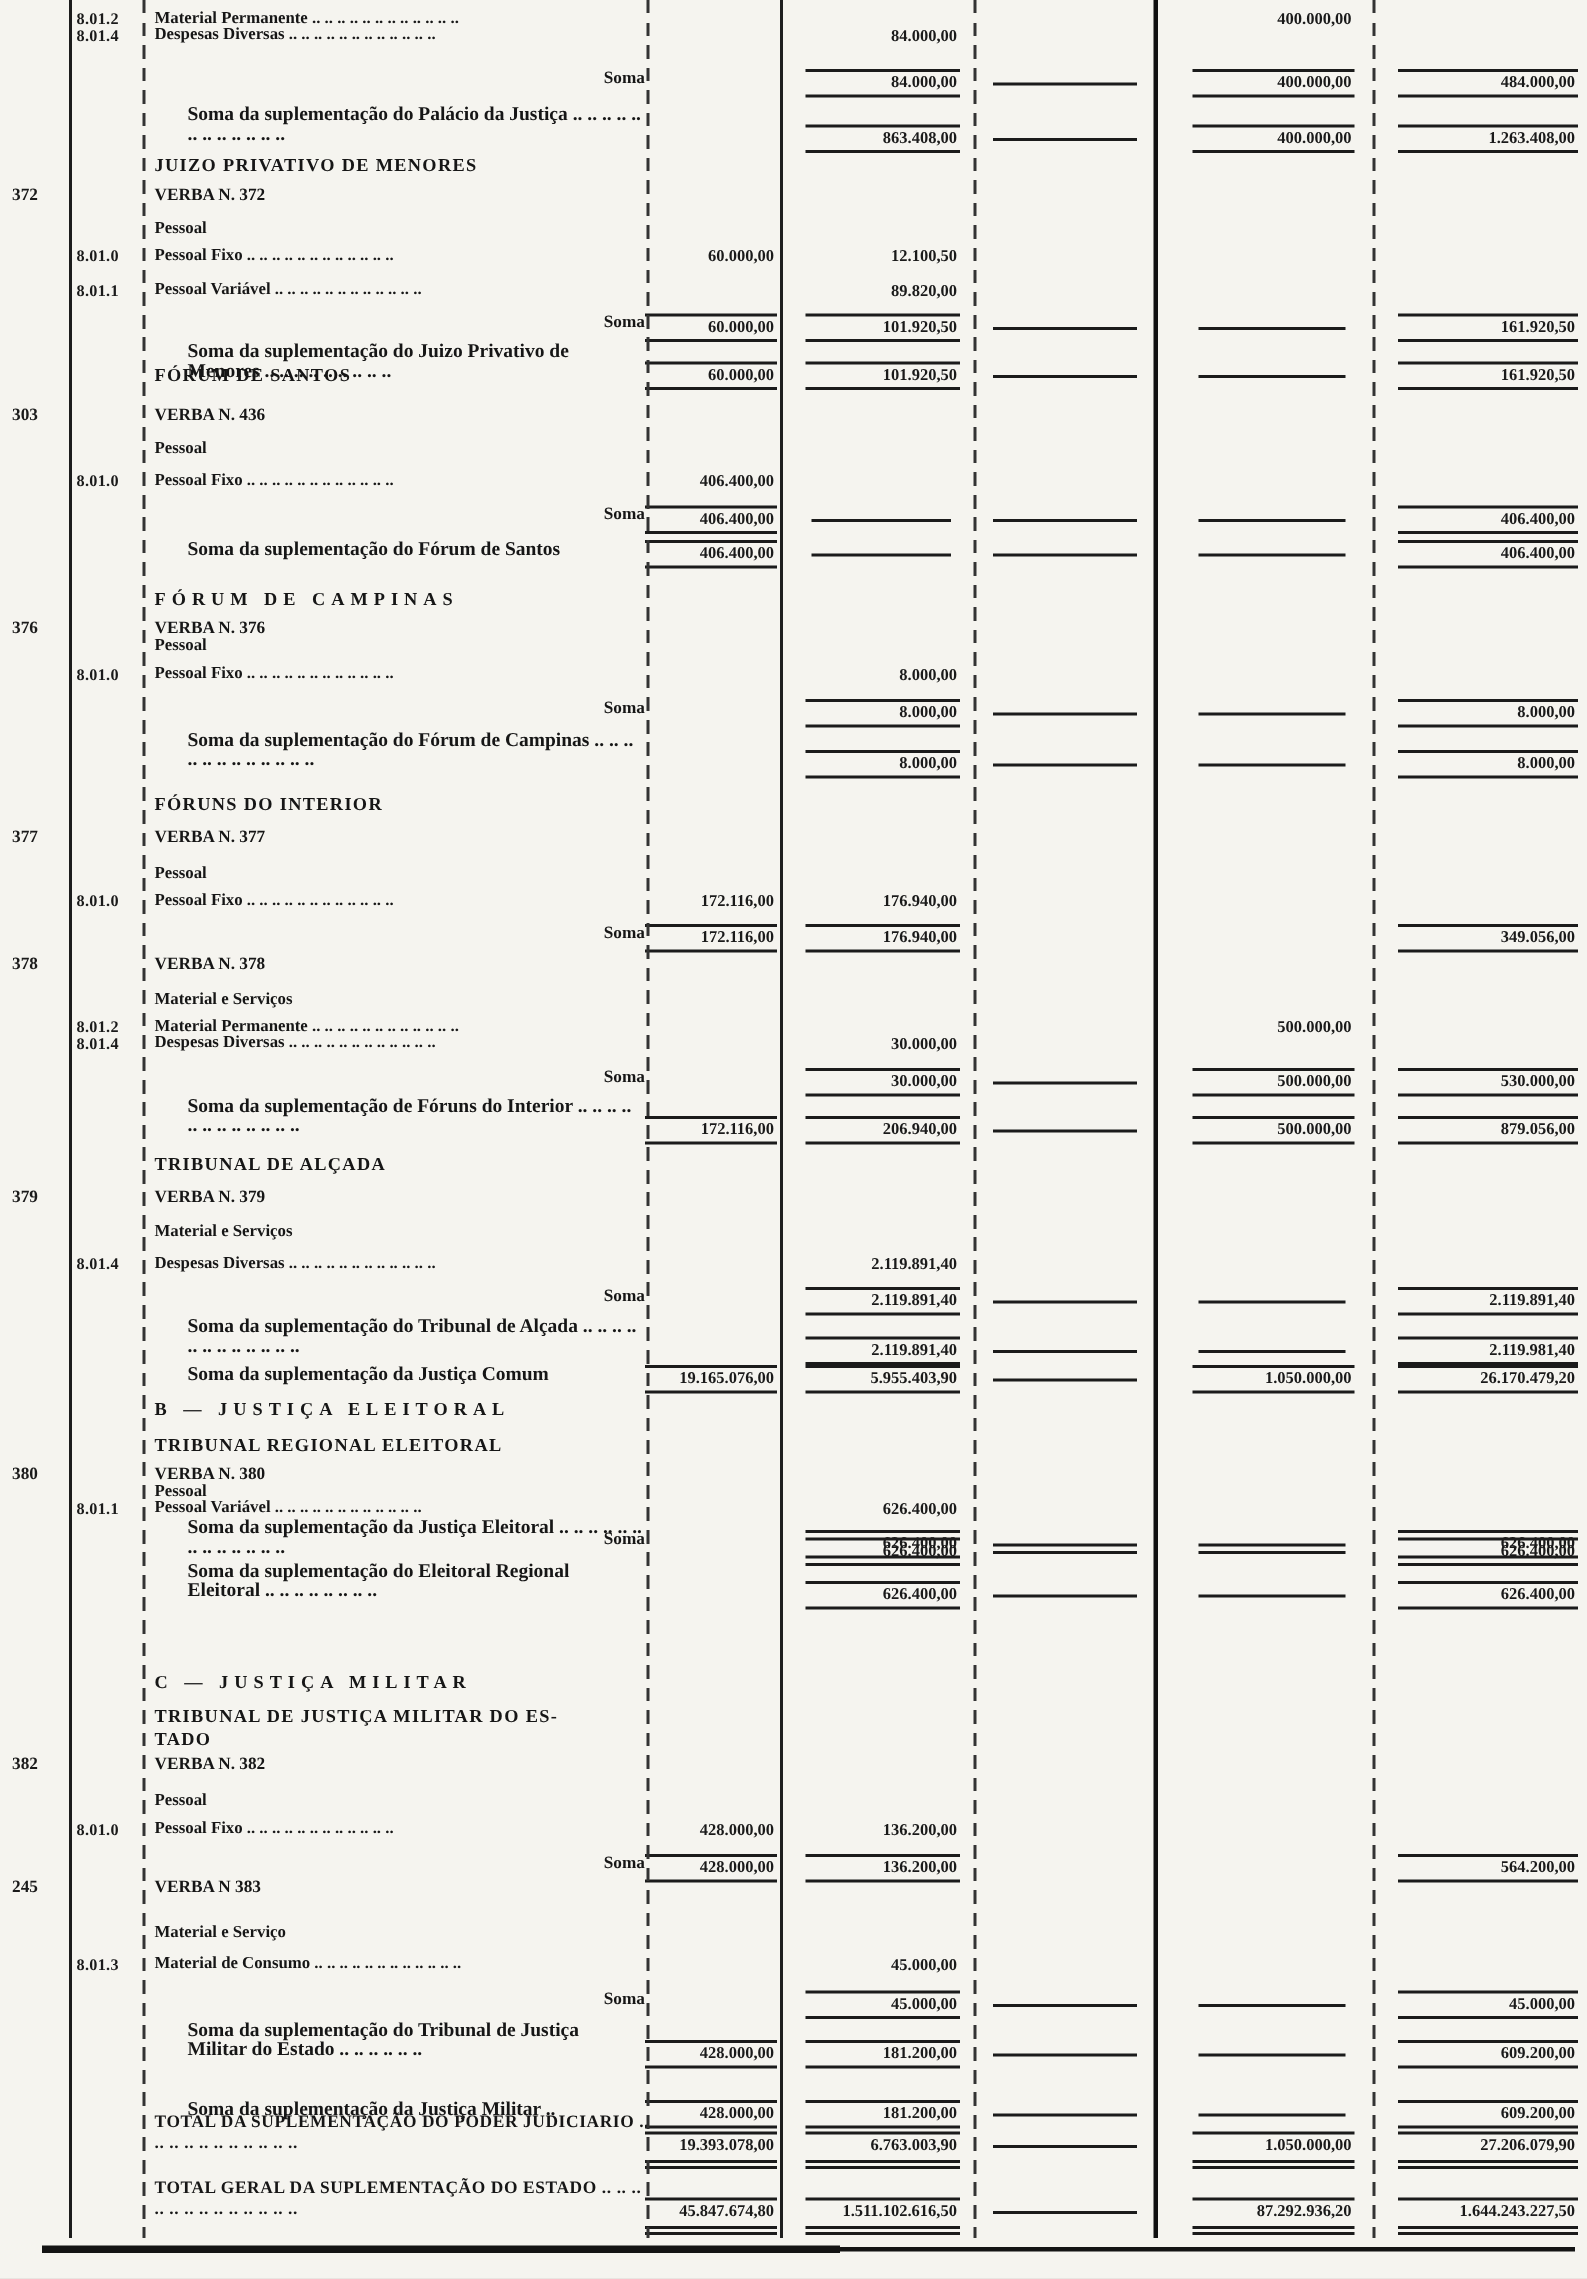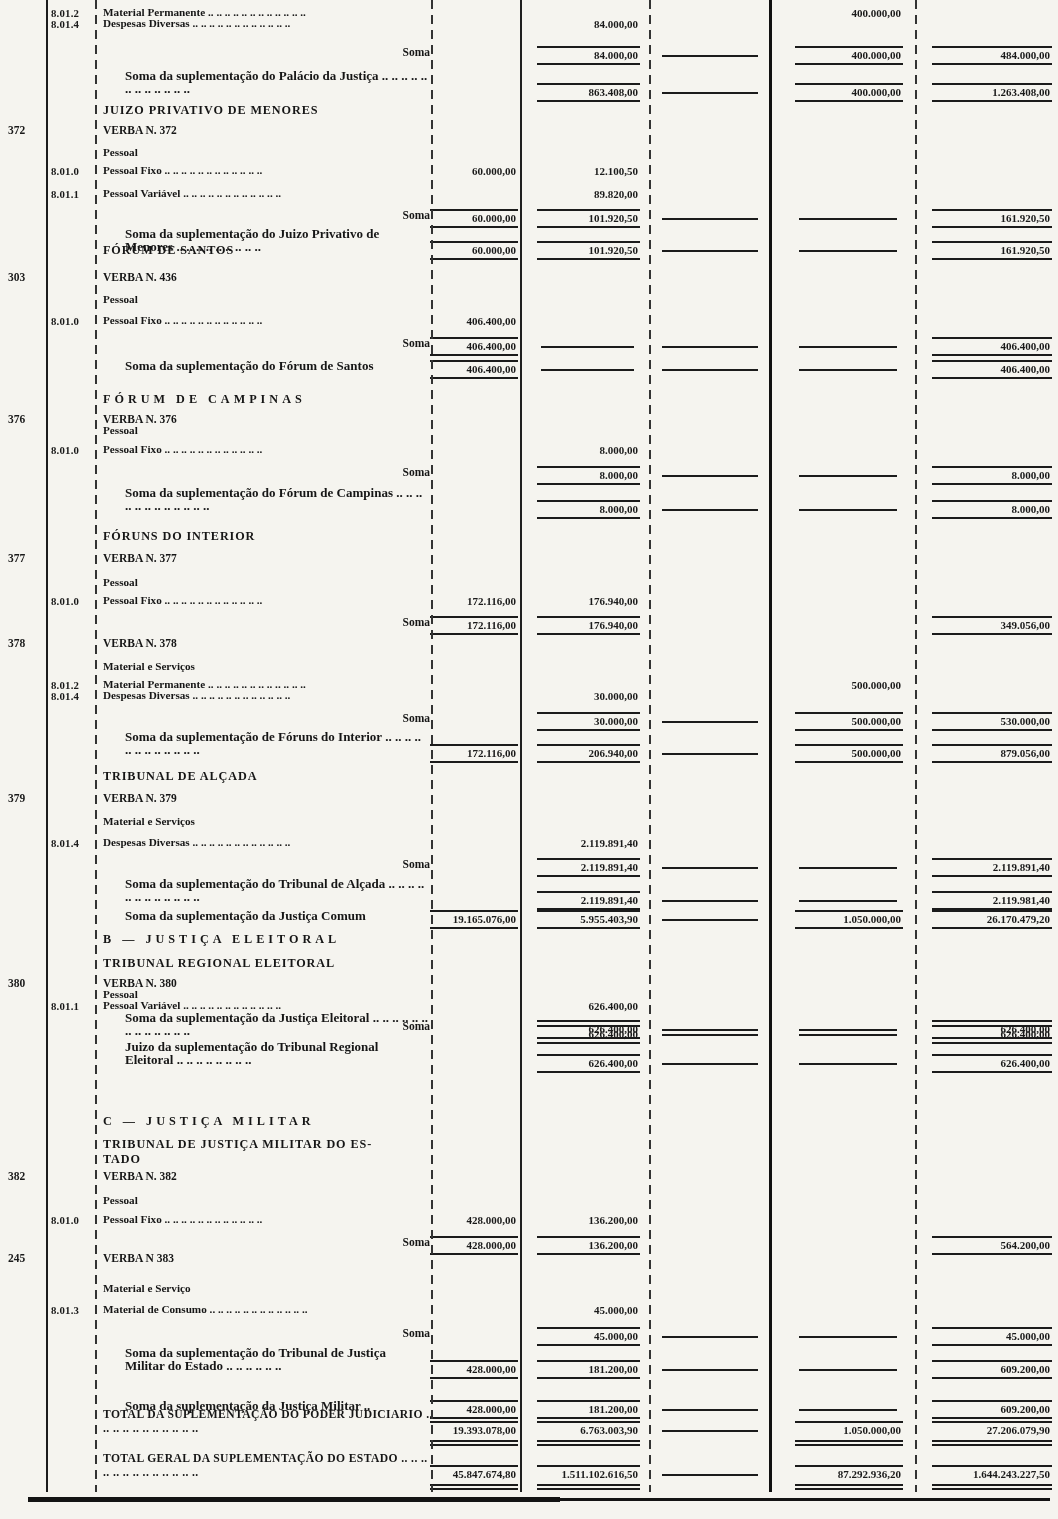--- a/index.html
+++ b/index.html
@@ -267,21 +267,21 @@
         <div class="cell" style="left: 537px; width: 101px; top: 0px;">626.400,00</div>
       </div>
       <div class="row soma" style="top: 1020px;">
         <div class="lbl soma">Soma</div>
         <div class="cell lined" style="left: 537px; width: 101px; top: 0px;">626.400,00</div>
         <div class="cellrule" style="left: 662px; width: 96px; top: 9px;"></div>
         <div class="cellrule" style="left: 799px; width: 98px; top: 9px;"></div>
         <div class="cell lined" style="left: 932px; width: 118px; top: 0px;">626.400,00</div>
       </div>
       <div class="row sum" style="top: 1041px;">
-        <div class="lbl sum">Juizo da suplementação do Tribunal Regional Eleitoral .. .. .. .. .. .. .. ..</div>
+        <div class="lbl sum">Soma da suplementação do Eleitoral Regional Eleitoral .. .. .. .. .. .. .. ..</div>
         <div class="cell lined" style="left: 537px; width: 101px; top: 13px;">626.400,00</div>
         <div class="cellrule" style="left: 662px; width: 96px; top: 22px;"></div>
         <div class="cellrule" style="left: 799px; width: 98px; top: 22px;"></div>
         <div class="cell lined" style="left: 932px; width: 118px; top: 13px;">626.400,00</div>
       </div>
       <div class="row sum" style="top: 1012px;">
         <div class="lbl sum">Soma da suplementação da Justiça Eleitoral .. .. .. .. .. .. .. .. .. .. .. .. ..</div>
         <div class="cell lined" style="left: 537px; width: 101px; top: 13px;">626.400,00</div>
         <div class="cellrule" style="left: 662px; width: 96px; top: 22px;"></div>
         <div class="cellrule" style="left: 799px; width: 98px; top: 22px;"></div>

